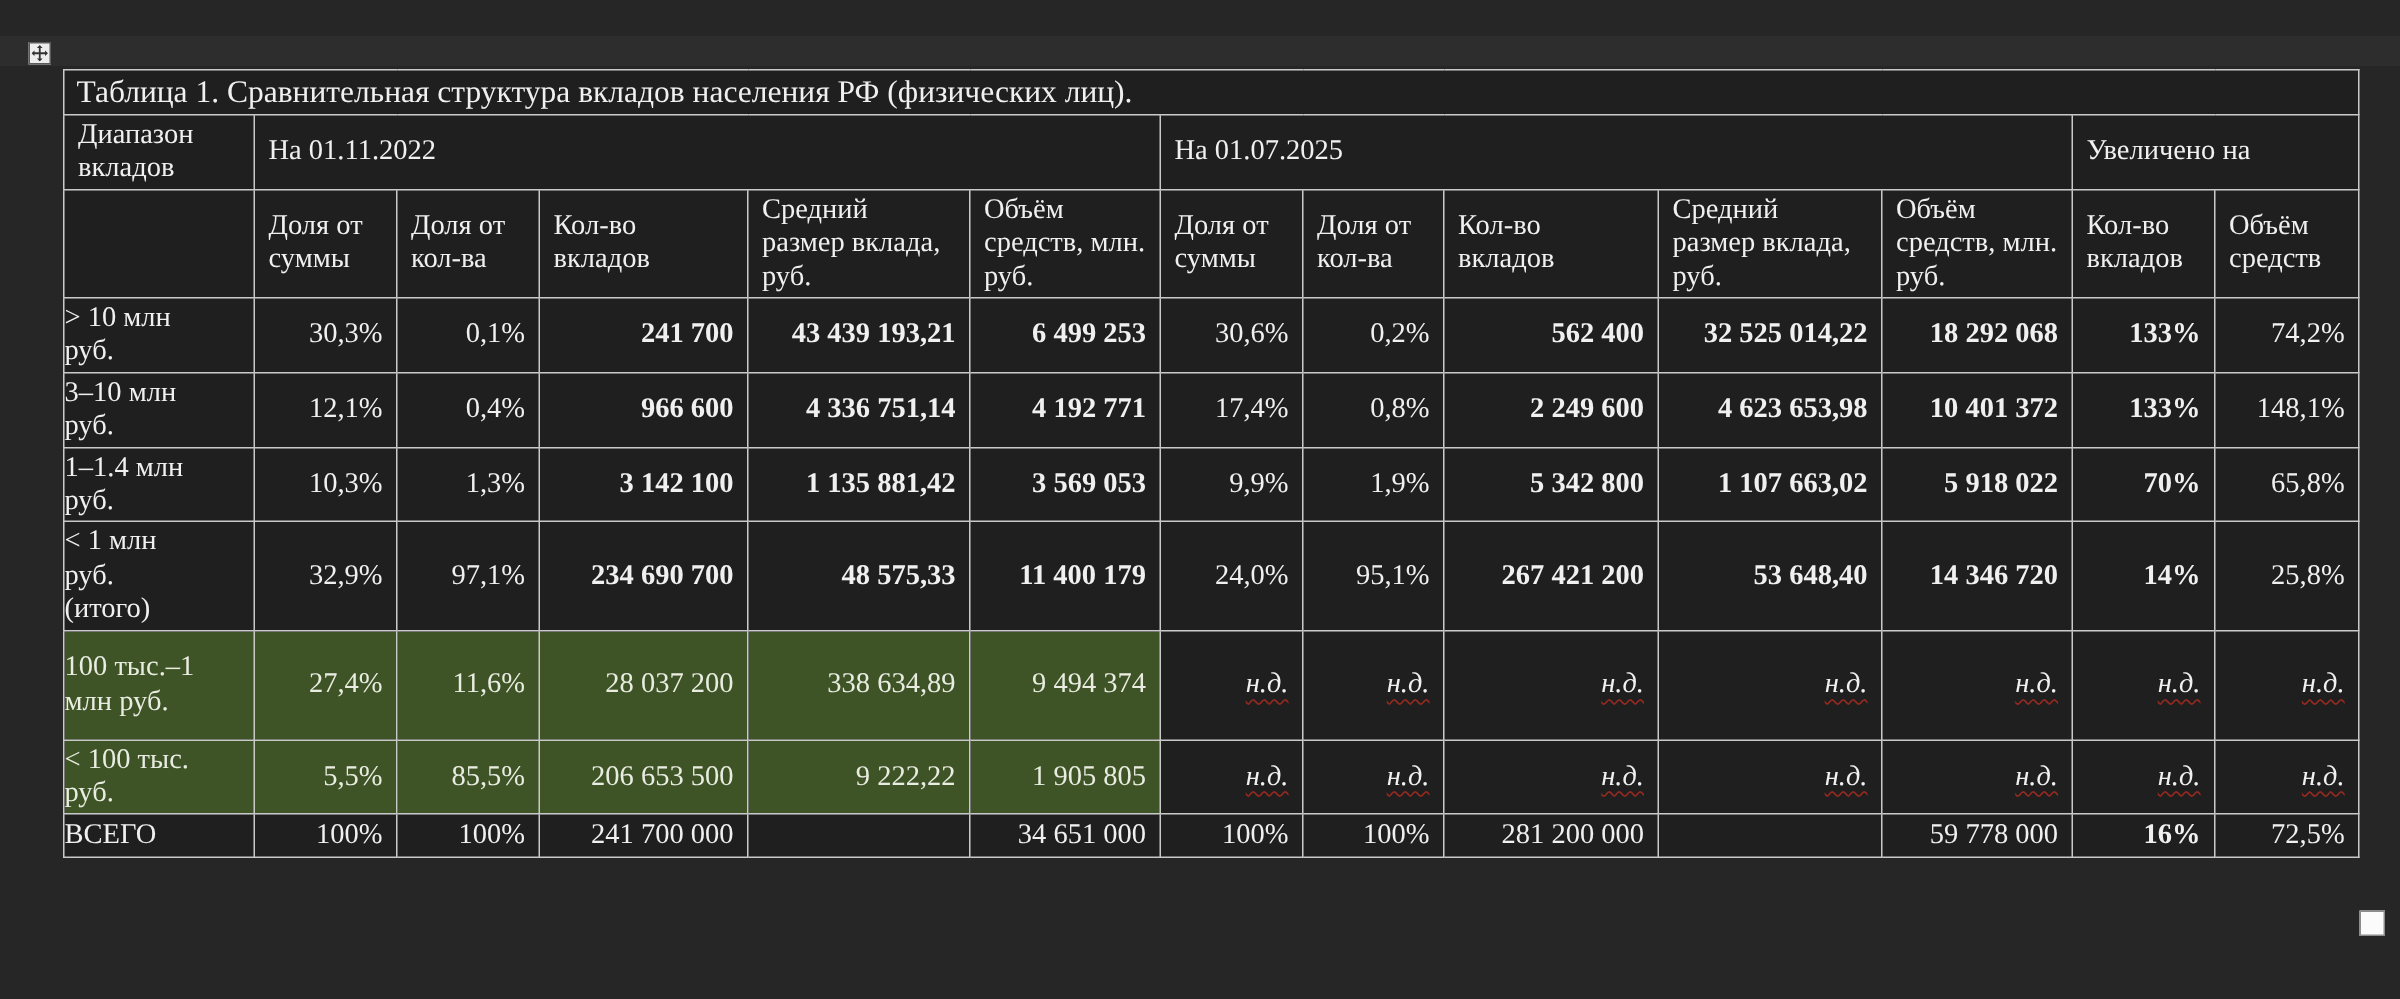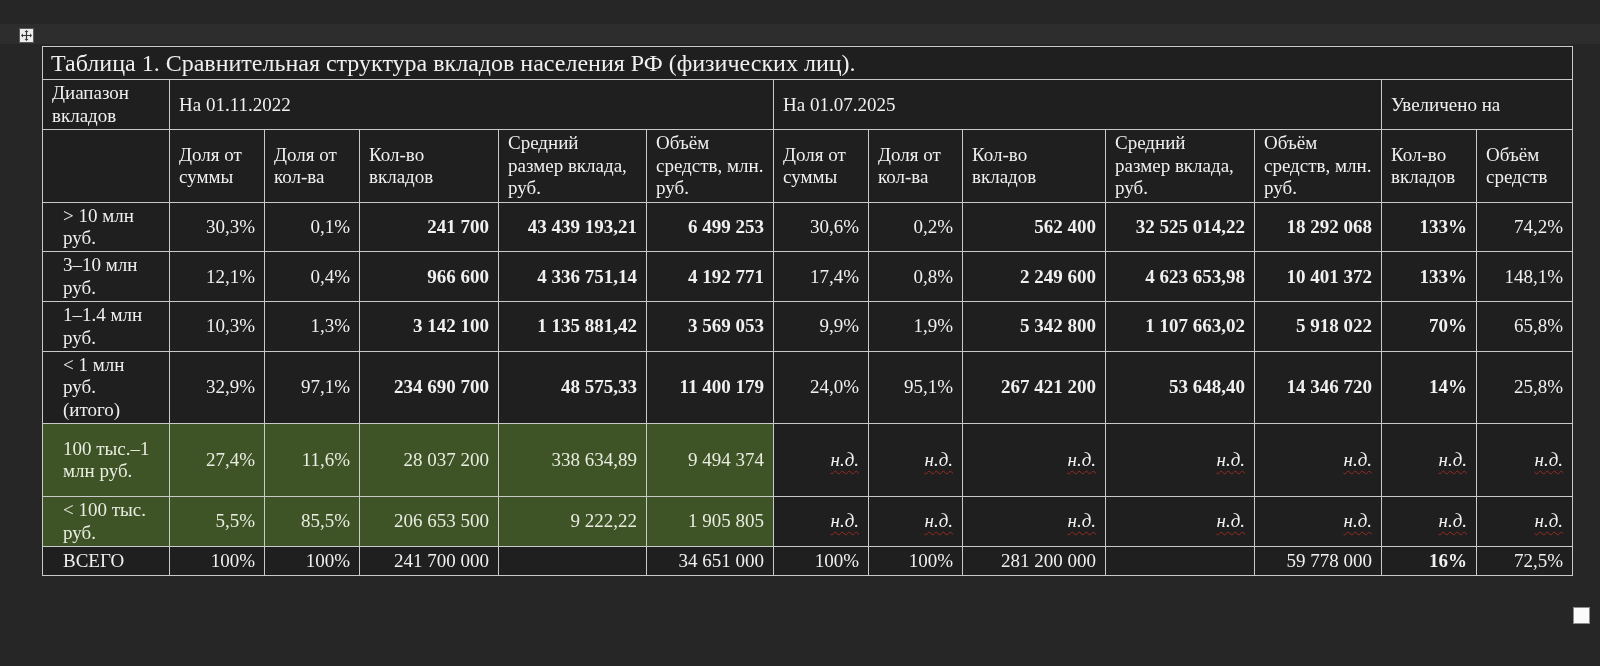--- a/index.html
+++ b/index.html
@@ -35,29 +35,29 @@
   .doc-table td {
     border:1px solid #c9c9c9;
     background:#1f1f1f;
     font-size:19px;
     line-height:1.18;
     padding:2px 9px;
     vertical-align:middle;
     overflow:hidden;
     box-sizing:border-box;
   }
-  td.title-cell { font-size:24px; height:28px; padding:2px 8px; }
+  td.title-cell { font-size:21px; height:28px; padding:2px 8px; }
   tr.hdr1 td { height:50px; }
   tr.hdr2 td { height:70px; }
   td.sub { text-align:left; }
   td.rangehdr { vertical-align:middle; }
   #data-rows tr { height:49px; }
   #data-rows tr:nth-child(5) { height:73px; }
   #data-rows tr:last-child { height:29px; }
-  td.lbl { text-align:left; white-space:pre-line; padding:2px 4px 2px 20px; }
+  td.lbl { text-align:left; white-space:pre-line; padding:2px 4px 2px 0; }
   td.num { text-align:right; }
   td.b { font-weight:bold; }
   td.green { background:#3e5326; color:#e9ede1; }
   td.ndc { text-align:right; }
   span.nd {
     font-style:italic;
     text-decoration-line:underline;
     text-decoration-style:wavy;
     text-decoration-color:#97291f;
     text-decoration-thickness:1px;

